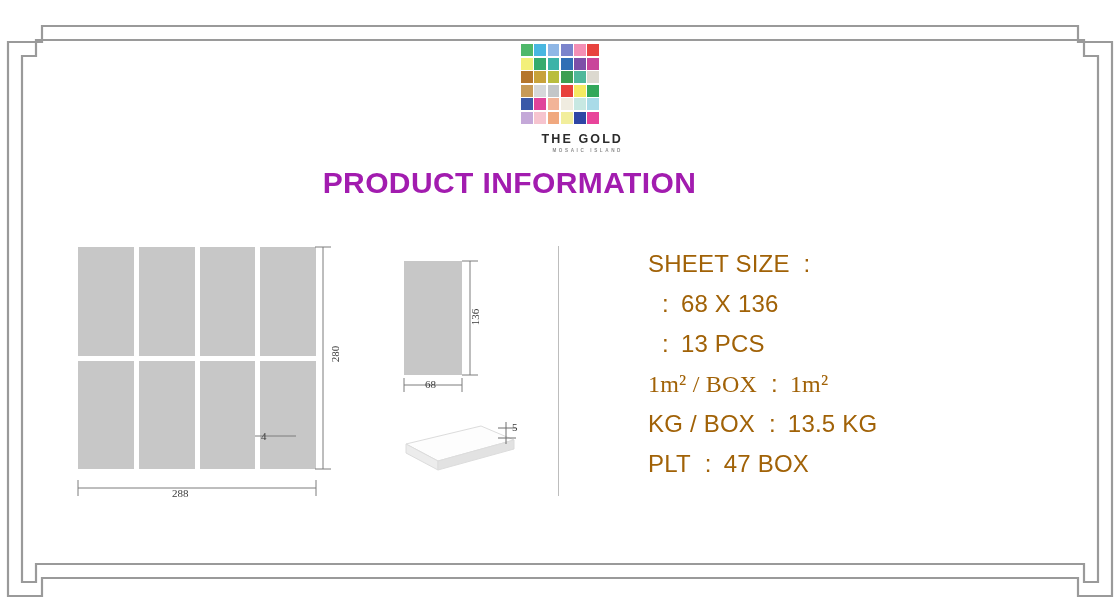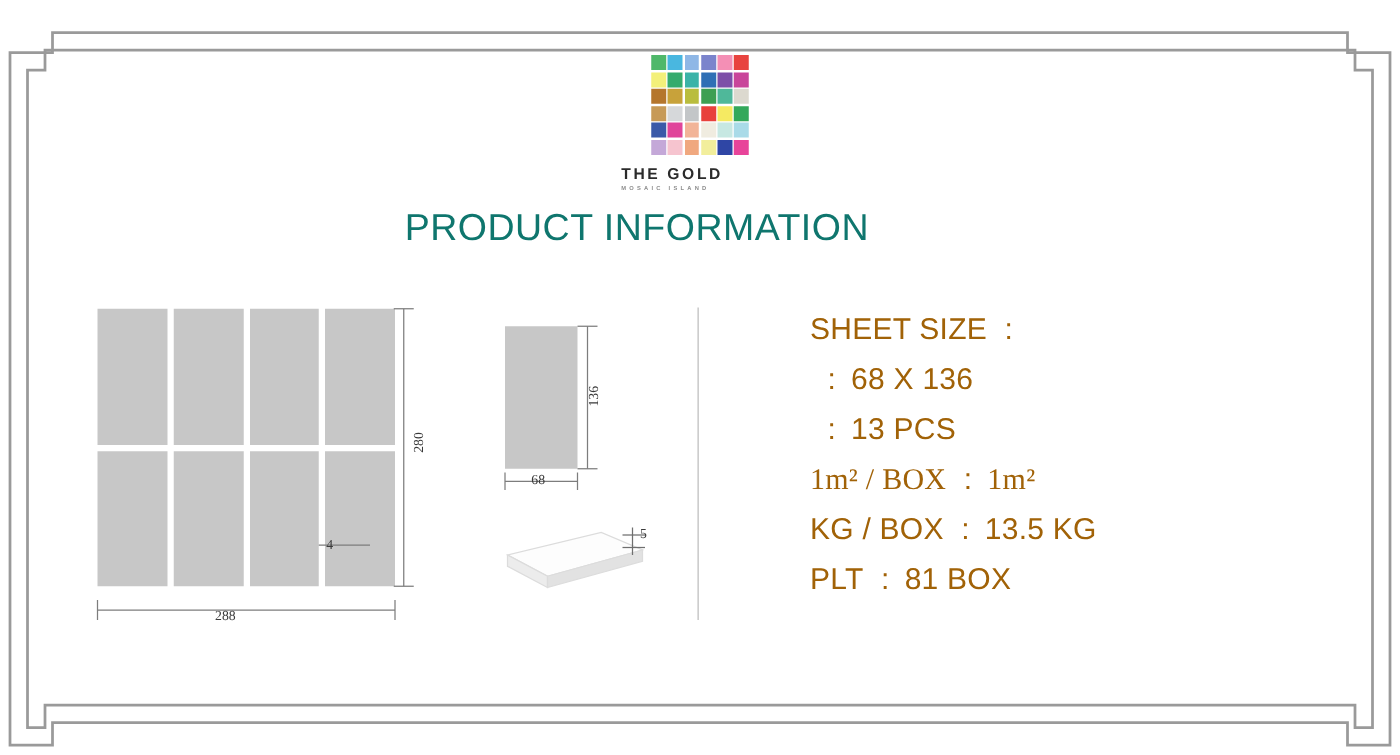--- a/index.html
+++ b/index.html
@@ -27,21 +27,21 @@
     height: 604px;
     pointer-events: none;
   }
 
   
   #logo-block {
     position: absolute;
     left: 497px;
     top: 44px;
     width: 126px;
-    text-align: left;
+    text-align: right;
   }
   #logo-grid {
     width: 78px;
     height: 80px;
     margin: 0 auto;
     display: grid;
     grid-template-columns: repeat(6, 1fr);
     grid-template-rows: repeat(6, 1fr);
     gap: 1.5px;
   }
@@ -68,23 +68,23 @@
   }
 
   
   #page-title {
     position: absolute;
     left: 0;
     top: 166px;
     width: 1019px;
     text-align: center;
     font-size: 30px;
-    font-weight: 400;
+    font-weight: 700;
     letter-spacing: 0.4px;
-    color: #0f766e;
+    color: #a21caf;
   }
 
   
   .dim-text {
     position: absolute;
     font-size: 11px;
     color: #3a3a3a;
     font-family: "Liberation Serif", serif;
     white-space: nowrap;
   }
@@ -314,18 +314,18 @@
 
     <div class="spec-row">
       <span class="spec-label">KG / BOX</span>
       <span class="spec-colon">:</span>
       <span class="spec-value">13.5 KG</span>
     </div>
 
     <div class="spec-row">
       <span class="spec-label">PLT</span>
       <span class="spec-colon">:</span>
-      <span class="spec-value">81 BOX</span>
+      <span class="spec-value">47 BOX</span>
     </div>
 
   </div>
 
 </div>
 
 </body></html>

